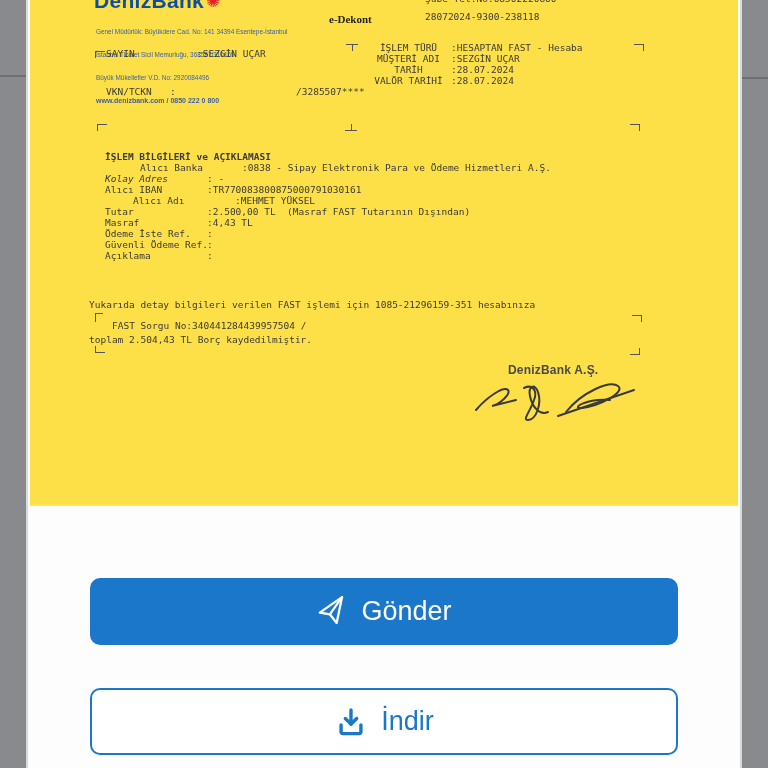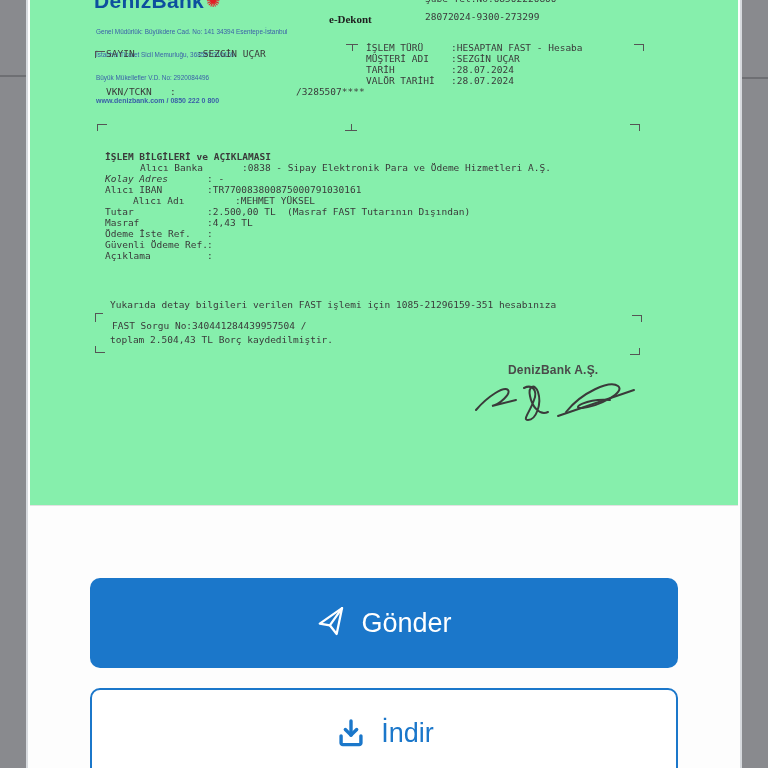--- a/index.html
+++ b/index.html
@@ -8,21 +8,21 @@
   #stage { position:relative; width:768px; height:768px; overflow:hidden; background:#fdfdfd; }
 
   
   .strip { position:absolute; top:0; height:768px; background:#898a8e; z-index:5; }
   .strip.left  { left:0;  width:28px; border-right:2px solid #d7dade; }
   .strip.right { right:0; width:28px; border-left:2px solid #d7dade; }
   .strip .pagebreak { position:absolute; left:0; width:100%; height:2px; background:#6e6f73; }
 
   
   #receipt { position:absolute; left:30px; right:30px; top:0; height:505px;
-             background:#86efac; overflow:hidden; }
+             background:#fde047; overflow:hidden; }
   .mono { font-family:"DejaVu Sans Mono", monospace; font-size:9.5px; color:#3a3a3a;
           white-space:pre; line-height:11px; }
   .abs { position:absolute; }
 
   .logo-text { font-weight:800; font-size:21px; color:#0d4f9e; letter-spacing:.3px; }
   .logo-burst { color:#e31e24; font-size:17px; }
   .addr { font-size:6.4px; color:#3a5fa8; line-height:7.6px; white-space:pre; }
   .addr .b { font-weight:bold; font-size:7px; }
   .edekont { font-family:"Liberation Serif", serif; font-weight:bold; font-size:11px; color:#1e1e1e; }
 
@@ -40,21 +40,21 @@
   .m-tee  { border-top:1px solid #555; }
   .m-tee::after  { content:""; position:absolute; left:50%; top:0; width:1px; height:6px; background:#555; }
   .m-bott { border-bottom:1px solid #555; }
   .m-bott::after { content:""; position:absolute; left:50%; bottom:0; width:1px; height:6px; background:#555; }
 
   .sig-company { font-size:12px; font-weight:bold; color:#4a4a4a; letter-spacing:.2px;text-align:right; }
 
   .page-divider { position:absolute; left:30px; right:30px; top:505px; height:1px; background:#e2e2e2; }
 
   
-  .btn { position:absolute; left:90px; width:588px; height:90px; border-radius:10px;
+  .btn { position:absolute; left:90px; width:588px; height:67px; border-radius:10px;
          display:flex; align-items:center; justify-content:center; gap:13px;
          font-size:27px; font-weight:500; cursor:pointer; }
   #send-btn { top:578px; background:#1b77ca; color:#ffffff; border:none; }
   #download-btn { top:688px; background:#ffffff; color:#1b77ca; border:2px solid #1b77ca; }
   .btn svg { display:block; }
 </style>
 </head>
 <body>
 
 <div id="stage">
@@ -74,31 +74,31 @@
     <div class="abs addr" style="left:66px; top:13px;">
       <div>Genel Müdürlük: Büyükdere Cad. No: 141 34394 Esentepe-İstanbul</div>
       <div>İstanbul Ticaret Sicil Memurluğu, 368587/316169</div>
       <div>Büyük Mükellefler V.D. No: 2920084496</div>
       <div class="b">www.denizbank.com / 0850 222 0 800</div>
     </div>
 
     <div class="abs edekont" style="left:299px; top:13px;">e-Dekont</div>
 
     <div class="abs mono" style="left:395px; top:-7px;">Şube Tel.No:08502220800</div>
-    <div class="abs mono" style="left:395px; top:11px;">28072024-9300-273299</div>
+    <div class="abs mono" style="left:395px; top:11px;">28072024-9300-238118</div>
 
     <div class="mark m-tl abs" style="left:65px; top:51px;"></div>
     <div class="abs mono row" style="left:76px; top:48px;">
       <span class="lbl" style="width:91px;">SAYIN</span>
       <span>:SEZGİN UÇAR</span>
     </div>
 
     <div class="mark m-tee abs" style="left:316px; top:44px; width:12px;"></div>
     <div class="mark m-tr abs" style="left:604px; top:44px;"></div>
-    <div class="abs" style="left:336px; top:42px;">
+    <div class="abs" style="left:336px; top:42px;text-align:center;">
       <div class="mono row">
         <span class="lbl" style="width:85px;">İŞLEM TÜRÜ</span>
         <span>:HESAPTAN FAST - Hesaba</span>
       </div>
       <div class="mono row">
         <span class="lbl" style="width:85px;">MÜŞTERİ ADI</span>
         <span>:SEZGİN UÇAR</span>
       </div>
       <div class="mono row">
         <span class="lbl" style="width:85px;">TARİH</span>
@@ -153,21 +153,21 @@
       <div class="mono row">
         <span class="lbl" style="width:102px;">Güvenli Ödeme Ref.</span>
         <span>:</span>
       </div>
       <div class="mono row">
         <span class="lbl" style="width:102px;">Açıklama</span>
         <span>:</span>
       </div>
     </div>
 
-    <div class="abs mono" style="left:80px; top:276px; line-height:11.5px;">
+    <div class="abs mono" style="left:59px; top:276px; line-height:11.5px;">
       <div>Yukarıda detay bilgileri verilen FAST işlemi için 1085-21296159-351 hesabınıza</div>
       <div>toplam 2.504,43 TL Borç kaydedilmiştir.</div>
     </div>
 
     <div class="mark m-tl abs" style="left:65px; top:313px; height:9px; width:8px;"></div>
     <div class="mark m-tr abs" style="left:602px; top:315px;"></div>
     <div class="abs mono" style="left:82px; top:320px;">FAST Sorgu No:340441284439957504 /</div>
     <div class="mark m-bl abs" style="left:65px; top:346px;"></div>
     <div class="mark m-br abs" style="left:600px; top:348px;"></div>
 

